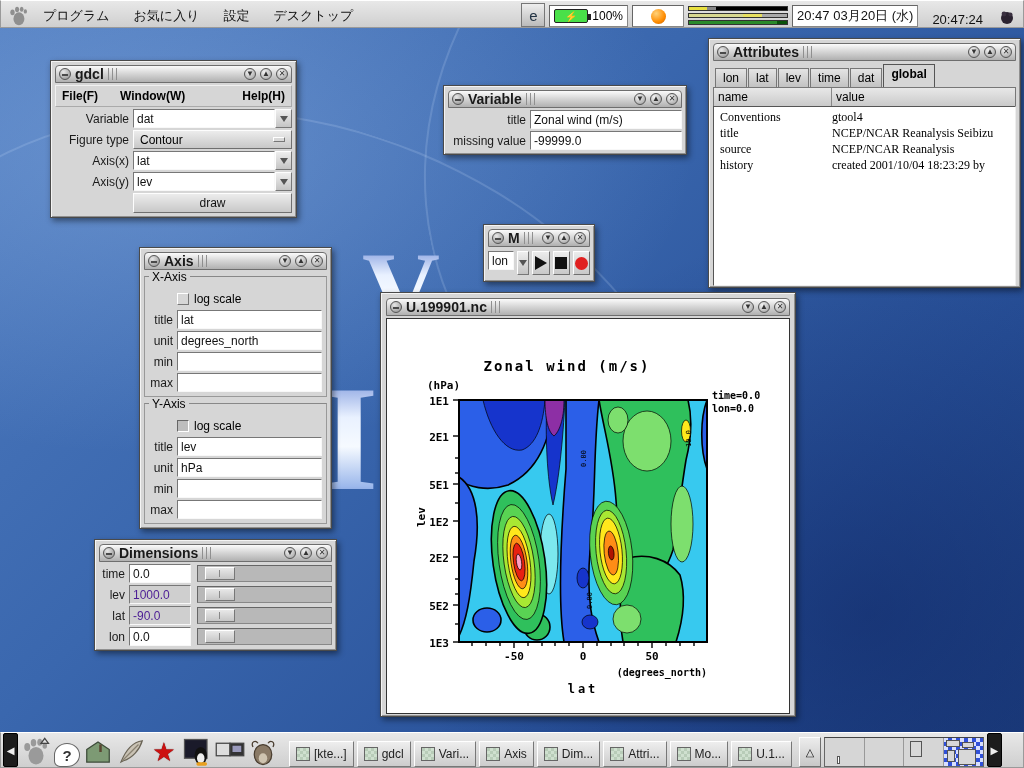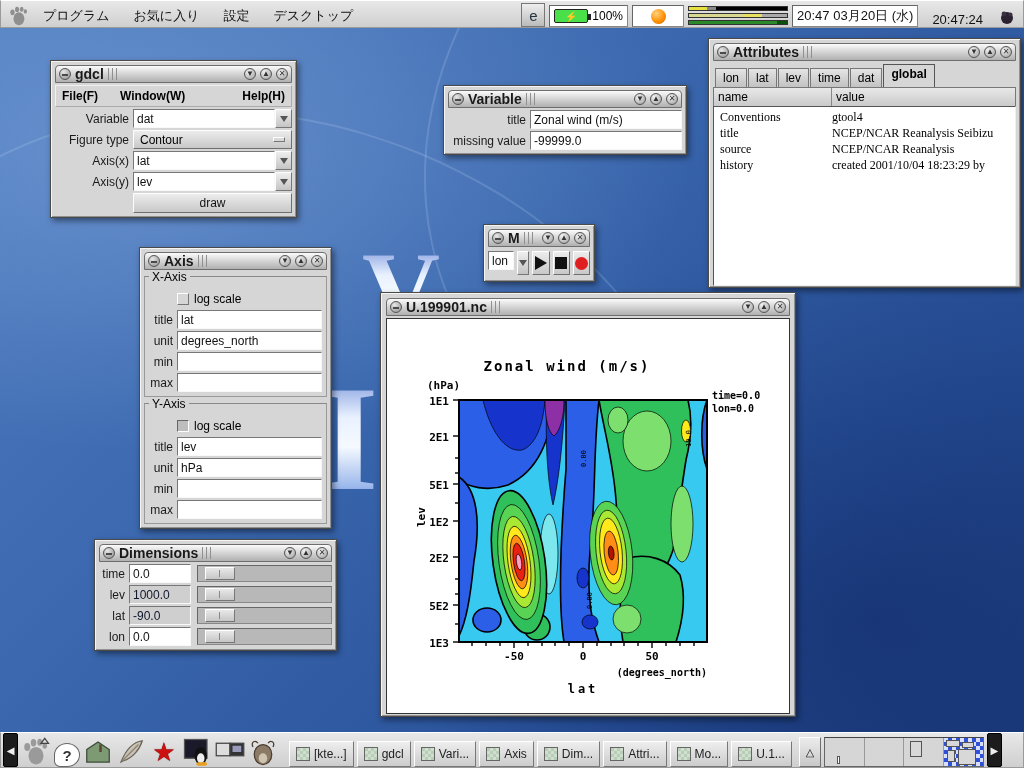--- a/index.html
+++ b/index.html
@@ -65,21 +65,21 @@
   .tspace { flex:1; }
   .tbtn { width:12px; height:12px; border-radius:50%; border:1px solid #555;
     background:radial-gradient(circle at 35% 30%,#f4f4f4,#9c9c9c); color:#333; font-size:8px;
     display:flex; align-items:center; justify-content:center; line-height:1; }
   .menucir { width:12px; height:12px; border-radius:50%; border:1px solid #555;
     background:radial-gradient(circle at 35% 30%,#e8e8e8,#8a8a8a); position:relative; }
   .menucir:after { content:""; position:absolute; left:2px; right:2px; top:5px; height:2px; background:#4a4a4a; }
 
   .entry { background:#fff; border:1px solid; border-color:#777 #f8f8f8 #f8f8f8 #777; height:19px;
     display:flex; align-items:center; padding:0 3px; font-size:12px; color:#111; overflow:hidden; white-space:nowrap; }
-  .entry.dis { background:#cfcfcf; color:#0f172a; }
+  .entry.dis { background:#cfcfcf; color:#4c1d95; }
   .arrowbtn { width:17px; height:19px; background:linear-gradient(180deg,#eee,#c4c4c4);
     border:1px solid #777; border-top-color:#fdfdfd; border-left-color:#fdfdfd;
     display:flex; align-items:center; justify-content:center; }
   .arrowbtn span { width:0; height:0; border-left:4px solid transparent; border-right:4px solid transparent;
     border-top:6px solid #555; }
   .btn { background:linear-gradient(180deg,#ececec,#c8c8c8); border:1px solid #6f6f6f;
     border-top-color:#fdfdfd; border-left-color:#fdfdfd; display:flex; align-items:center;
     justify-content:center; font-size:12px; color:#111; }
   .frow { display:flex; align-items:center; margin-top:2px; }
   .flab { text-align:right; padding-right:4px; color:#1a1a1a; }

